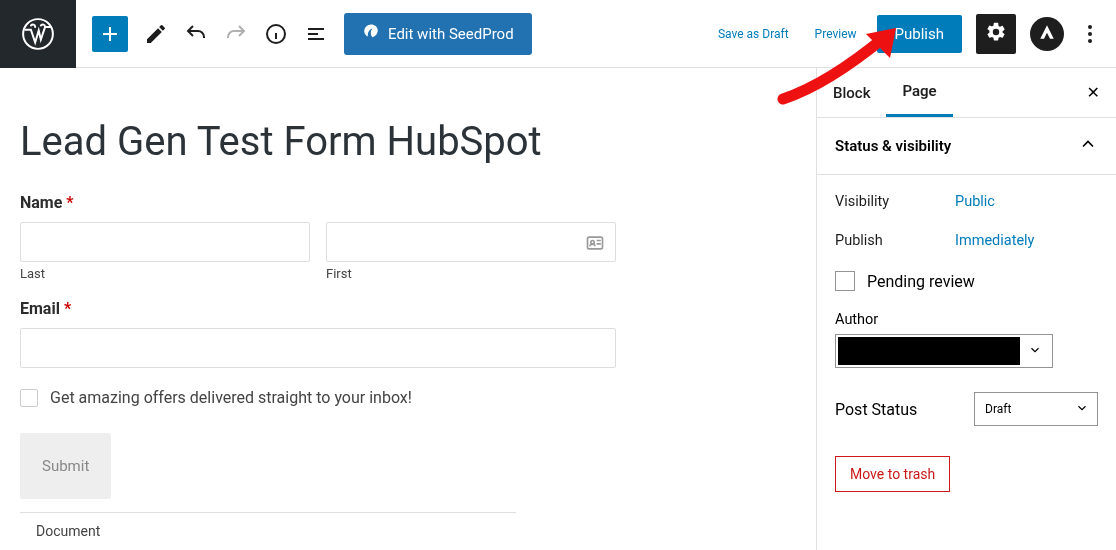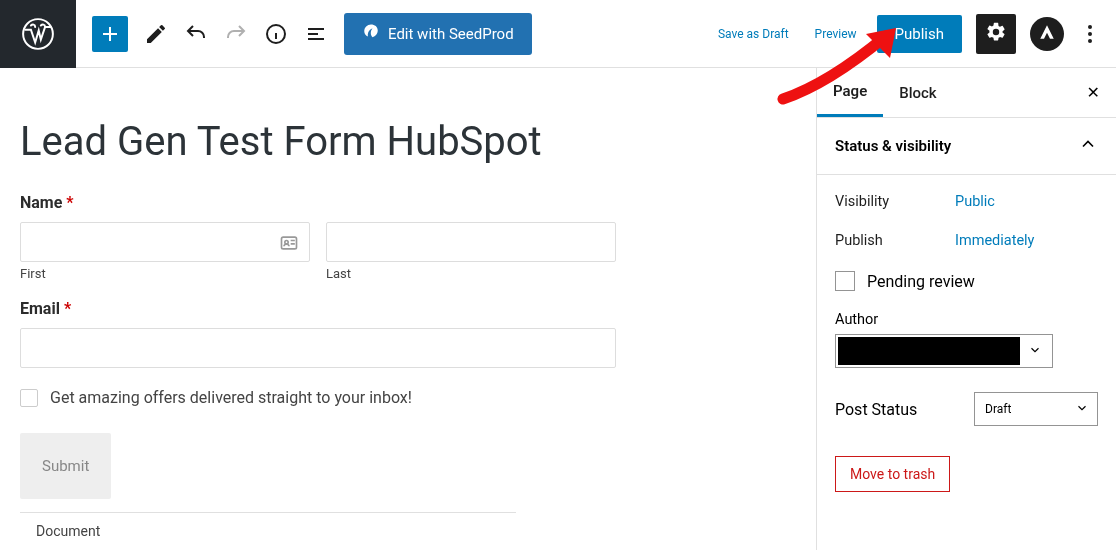--- a/index.html
+++ b/index.html
@@ -141,54 +141,54 @@
 <div class="main">
   <div class="editor">
     <div class="canvas">
       <h1 class="page-title">Lead Gen Test Form HubSpot</h1>
 
       <label class="form-label">
         <span>Name</span> <span class="req">*</span>
       </label>
       <div class="form-row" style="width:596px;">
         <div class="form-field">
+          <div class="field-input"></div>
+          <div class="sublabel">Last</div>
+        </div>
+        <div class="form-field">
           <div class="field-input">
             <span class="inline-icon"><svg width="20" height="20" viewBox="0 0 24 24" fill="none" stroke="currentColor" stroke-width="2">
                   <rect x="3" y="5" width="18" height="14" rx="2"></rect>
                   <circle cx="9" cy="11" r="2"></circle>
                   <path d="M6 16c0-1.5 1.5-2.5 3-2.5s3 1 3 2.5M14 9h5M14 13h5"></path>
                 </svg></span>
           </div>
           <div class="sublabel">First</div>
         </div>
-        <div class="form-field">
-          <div class="field-input"></div>
-          <div class="sublabel">Last</div>
-        </div>
       </div>
 
       <label class="form-label">
         <span>Email</span> <span class="req">*</span>
       </label>
       <div class="field-input email-field"></div>
 
       <div class="chk-row">
         <div class="chk-box"></div>
         <span class="chk-label">Get amazing offers delivered straight to your inbox!</span>
       </div>
 
       <button class="submit-btn">Submit</button>
     </div>
     <div class="footer">Document</div>
   </div>
 
   <div class="sidebar">
     <div class="tabs">
+      <div class="tab">Block</div>
       <div class="tab active">Page</div>
-      <div class="tab">Block</div>
       <div class="tab-close">
         <span>✕</span>
       </div>
     </div>
 
     <div class="panel-head">
       <span>Status &amp; visibility</span>
       <span><svg width="20" height="20" viewBox="0 0 24 24" fill="none" stroke="currentColor" stroke-width="2">
             <path d="M6 15l6-6 6 6"></path>
           </svg></span>

